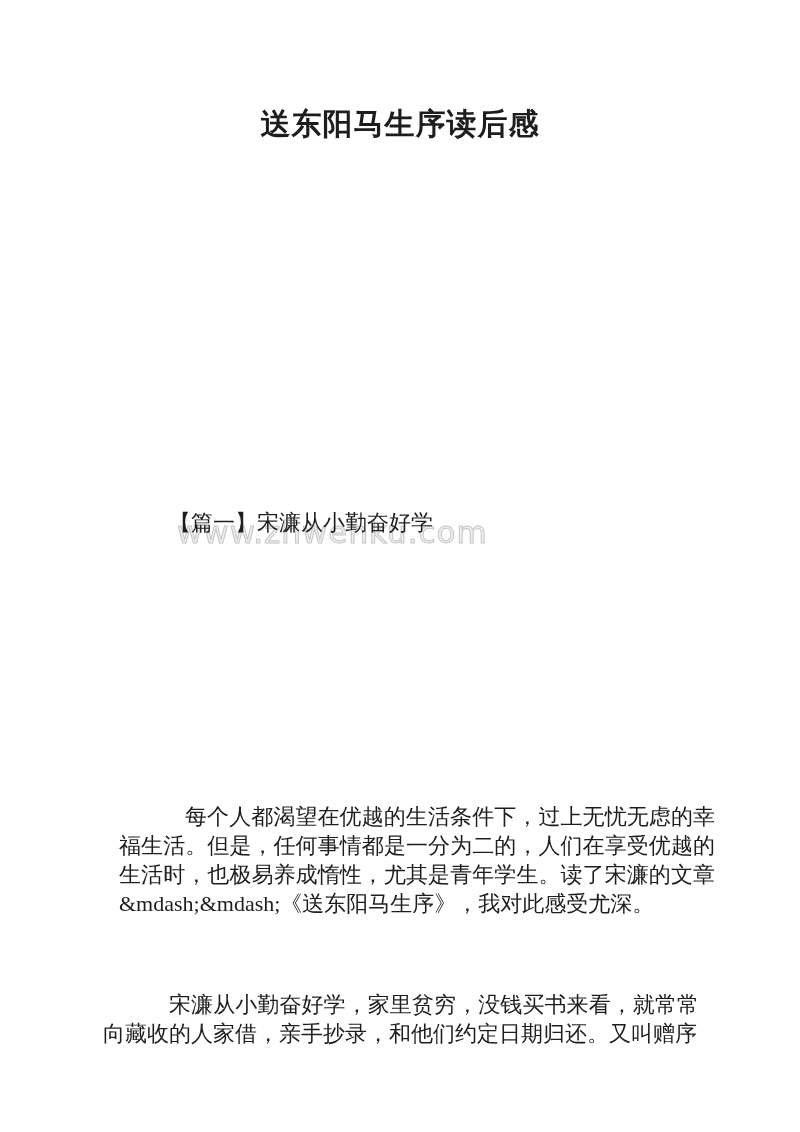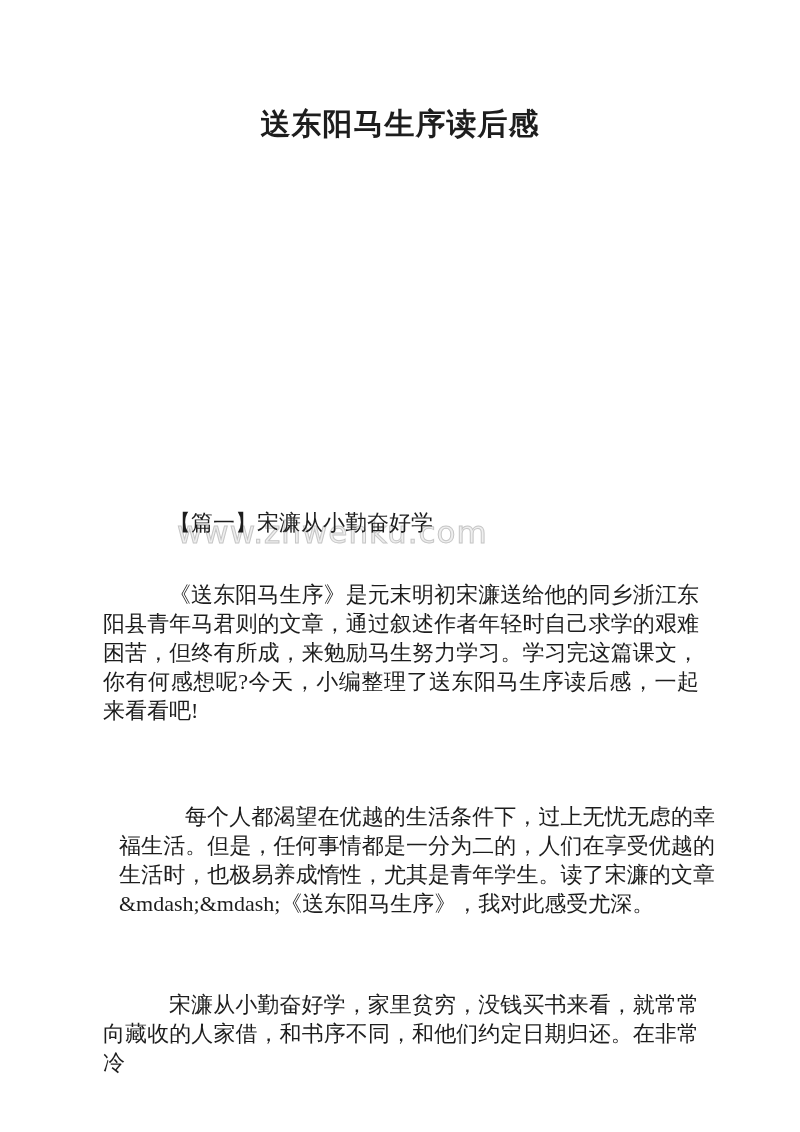--- a/index.html
+++ b/index.html
@@ -69,19 +69,18 @@
 
 <div class="doc-page">
 
   <h1 class="doc-title">送东阳马生序读后感</h1>
 
   <div class="watermark">www.zhwenku.com</div>
 
 
   <p class="para p-heading indent-3">【篇一】宋濂从小勤奋好学</p>
 
-  <p class="para p-body1 indent-3">《送东阳马生序》是元末明初宋濂送给他的同乡浙江东阳县青年马君则的文章，通过叙述作者年轻时自己求学的艰难困苦，但终有所成，来勉励马生努力学习。学习完这篇课文，你有何感想呢?今天，小编整理了送东阳马生序读后感，一起来看看吧!</p>
 
   <p class="para p-body2 indent-3">每个人都渴望在优越的生活条件下，过上无忧无虑的幸福生活。但是，任何事情都是一分为二的，人们在享受优越的生活时，也极易养成惰性，尤其是青年学生。读了宋濂的文章&amp;mdash;&amp;mdash;《送东阳马生序》，我对此感受尤深。</p>
 
-  <p class="para p-body3 indent-3">宋濂从小勤奋好学，家里贫穷，没钱买书来看，就常常向藏收的人家借，和书序不同，和他们约定日期归还。在非常冷</p>
+  <p class="para p-body3 indent-3">宋濂从小勤奋好学，家里贫穷，没钱买书来看，就常常向藏收的人家借，亲手抄录，和他们约定日期归还。又叫赠序</p>
 
 </div>
 
 </body></html>

